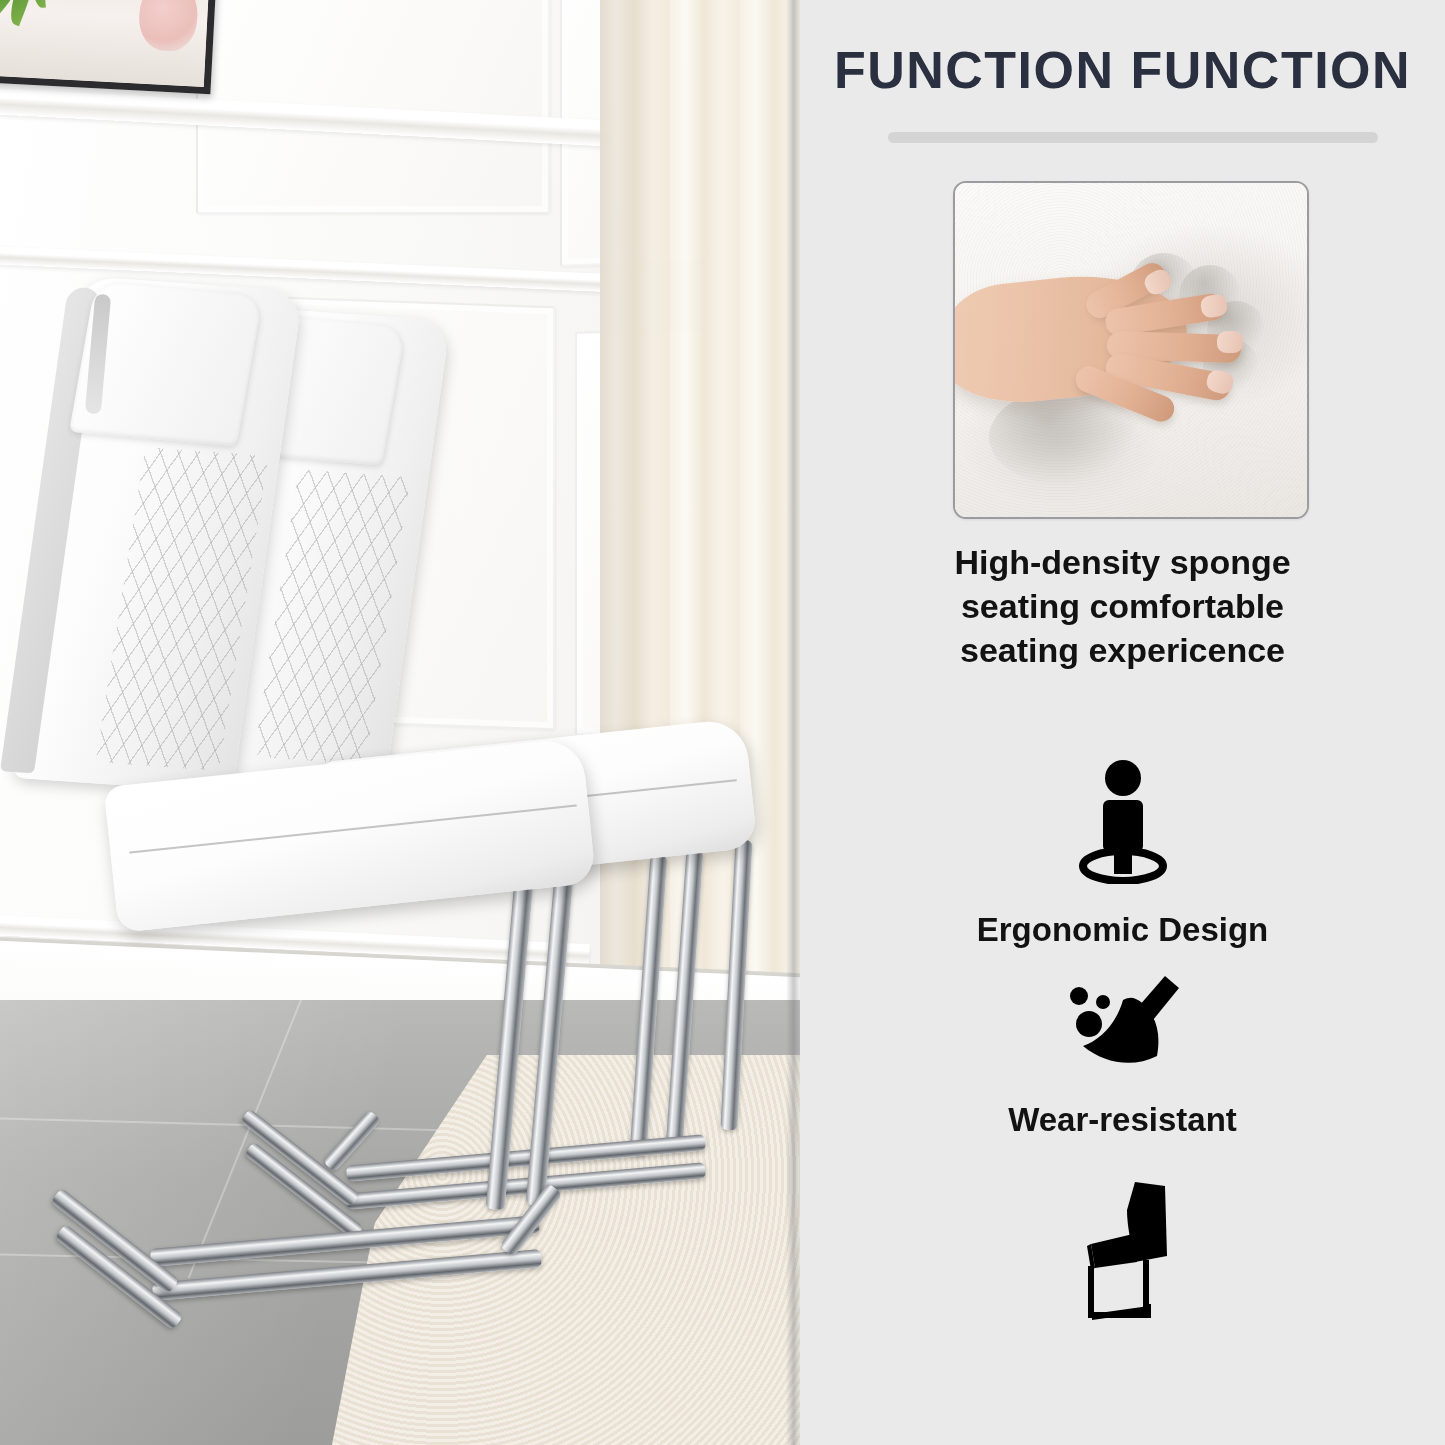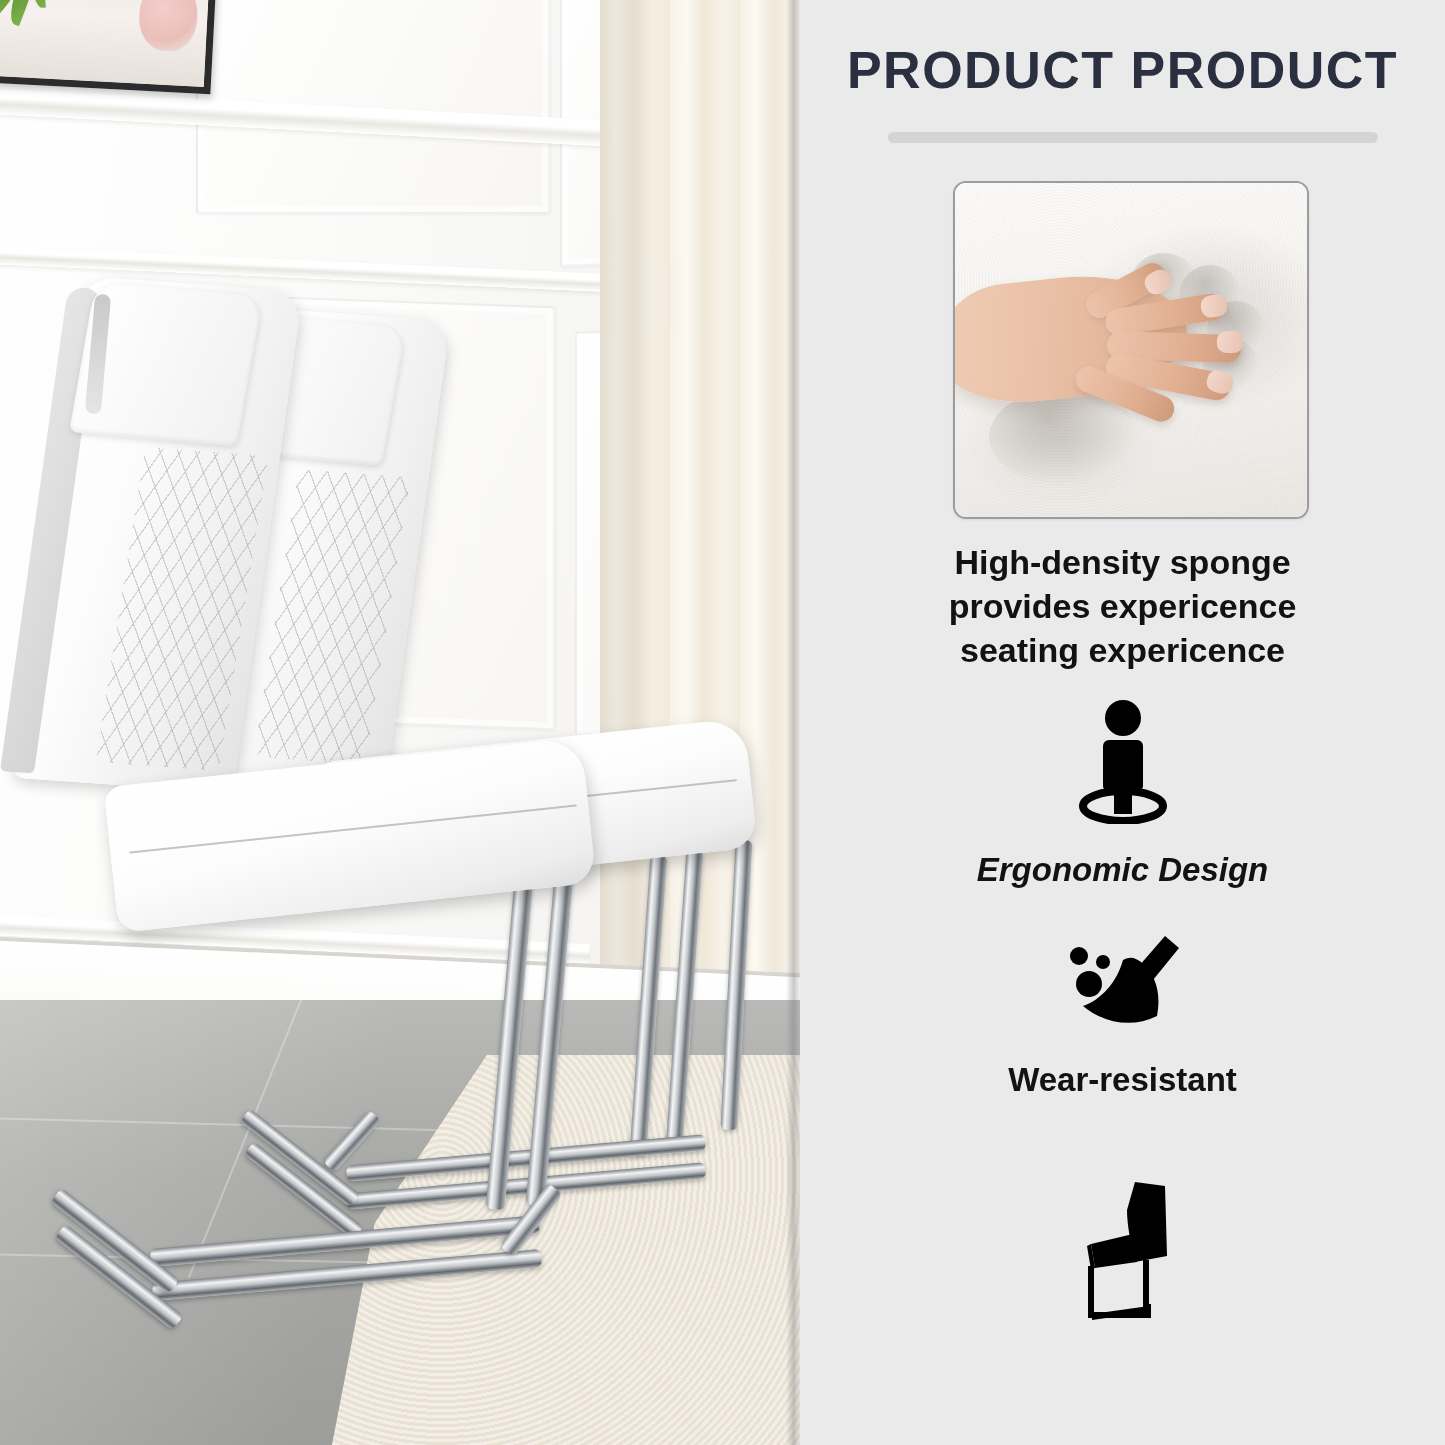--- a/index.html
+++ b/index.html
@@ -344,24 +344,24 @@
   .feature .feat-label {
     display: block;
     font-size: 33px;
     font-weight: bold;
     color: #121212;
     line-height: 1.22;
     font-family: "Liberation Sans", sans-serif;
     white-space: pre-line;
   }
 
-  .feature-ergonomic { top: 698px; font-style: italic; }
+  .feature-ergonomic { top: 758px; }
   .feature-ergonomic .feat-label { margin-top: 26px; }
 
-  .feature-wear { top: 932px; }
+  .feature-wear { top: 972px; }
   .feature-wear .feat-label { margin-top: 28px; }
 
   .feature-frame { top: 1178px; }
   .feature-frame .feat-label { margin-top: 16px; }
 </style>
 </head>
 <body>
 
 <div id="page">
 
@@ -439,21 +439,21 @@
 
       <div class="seat" style="left:110px; top:762px; width:480px; height:146px; transform: rotate(-6deg);"></div>
       <div class="seat-seam" style="left:128px; top:828px; width:450px; transform: rotate(-6deg);"></div>
     </div>
 
     <div class="photo-shadow-edge"></div>
   </div>
 
   <div class="info-panel">
 
-    <div class="info-title">PRODUCT PRODUCT</div>
+    <div class="info-title">FUNCTION FUNCTION</div>
 
     <div class="title-rule"></div>
 
     <div class="sponge-card">
       <div class="foam"></div>
       <div class="foam-grain"></div>
 
       <div class="dimple" style="left:176px; top:70px; width:66px; height:58px;"></div>
       <div class="dimple" style="left:224px; top:82px; width:62px; height:62px;"></div>
       <div class="dimple" style="left:252px; top:118px; width:58px; height:58px;"></div>
@@ -468,21 +468,21 @@
       <div class="finger" style="left:150px; top:180px; width:126px; height:28px; transform: rotate(11deg);"></div>
       <div class="finger" style="left:118px; top:198px; width:104px; height:26px; transform: rotate(22deg);"></div>
 
       <div class="nail" style="left:190px; top:88px; width:26px; height:22px; transform: rotate(-28deg);"></div>
       <div class="nail" style="left:246px; top:112px; width:26px; height:22px; transform: rotate(-9deg);"></div>
       <div class="nail" style="left:262px; top:148px; width:26px; height:22px;"></div>
       <div class="nail" style="left:252px; top:188px; width:26px; height:22px; transform: rotate(14deg);"></div>
     </div>
 
     <div class="caption" style="white-space: pre-line;">High-density sponge
-provides expericence
+seating comfortable
 seating expericence</div>
 
     <div class="feature feature-ergonomic">
       <span class="icon-wrap">
         <svg width="120" height="126" viewBox="0 0 120 126" xmlns="http://www.w3.org/2000/svg">
           <circle cx="60" cy="20" r="18" fill="#000000"></circle>
           <rect x="40" y="42" width="40" height="52" rx="6" fill="#000000"></rect>
           <rect x="51" y="88" width="18" height="28" fill="#000000"></rect>
           <ellipse cx="60" cy="108" rx="40" ry="15" fill="none" stroke="#000000" stroke-width="8"></ellipse>
         </svg>

